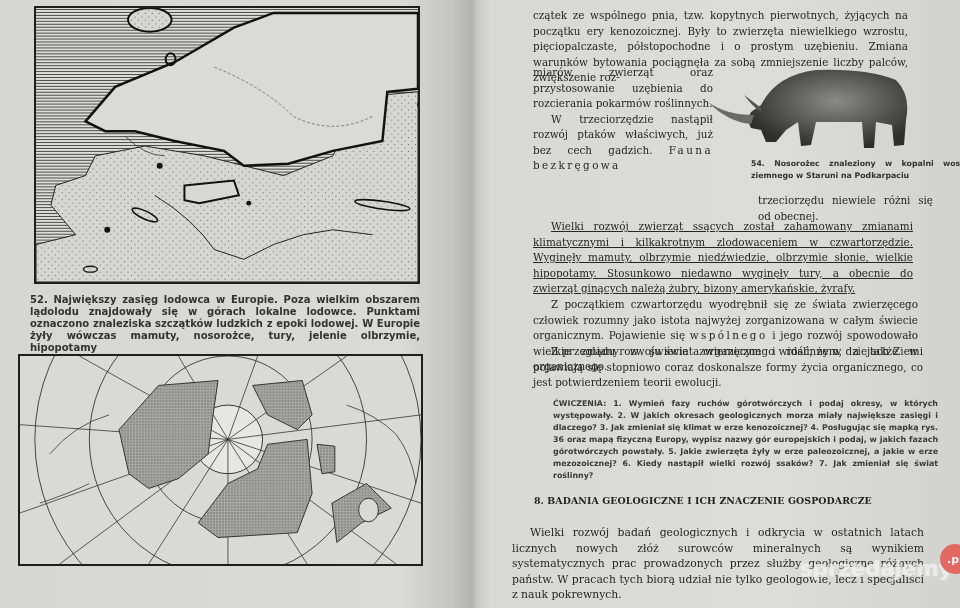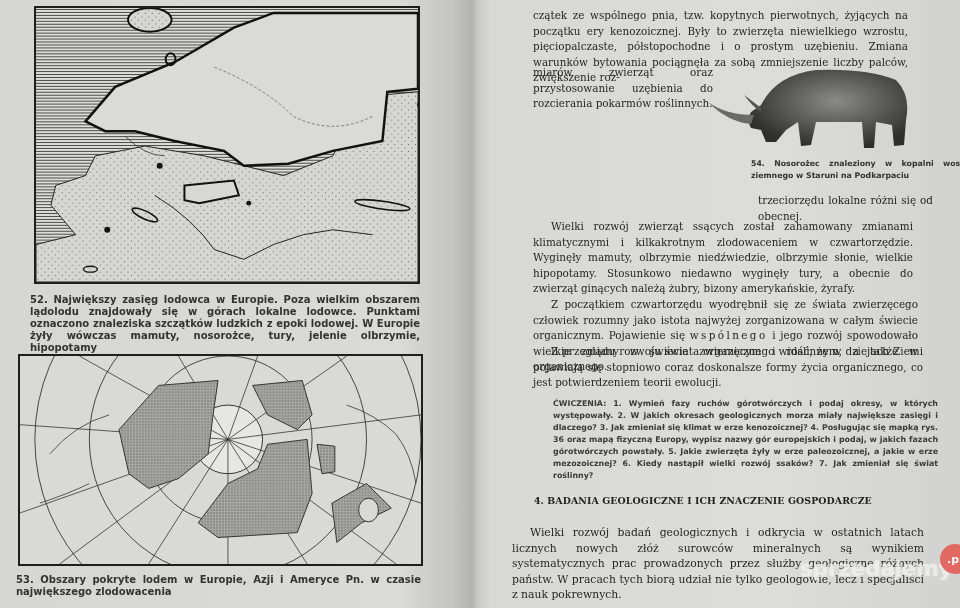--- a/index.html
+++ b/index.html
@@ -22,21 +22,21 @@
     .fig53 svg { width: 100%; height: 100%; display: block; }
     .cap53 { left: 16px; top: 574px; width: 405px; }
 
     
     .body-text { position: absolute; font-size: 10.4px; line-height: 15.5px; color: #262626; text-align: justify; }
     .p-top { left: 533px; top: 8px; width: 375px; }
     .p-narrow { left: 533px; top: 65px; width: 180px; }
     .spaced { letter-spacing: 2.4px; }
     .indent { text-indent: 18px; }
     .p-cont { left: 533px; top: 204px; width: 375px; }
-    .p-cont2 { left: 533px; top: 219px; width: 380px; }
+    .p-cont2 { left: 533px; top: 219px; width: 380px; text-decoration: underline; }
 
     .rhino { position: absolute; left: 706px; top: 60px; width: 210px; height: 95px; }
     .cap54 { left: 718px; top: 158px; width: 220px; font-size: 7.8px; margin-left: 33px; }
 
     .exercises { position: absolute; left: 553px; top: 398px; width: 385px; font-family: "DejaVu Sans", sans-serif; font-size: 7.9px; font-weight: bold; line-height: 12px; color: #3a3a3a; text-align: justify; }
     .section-heading { position: absolute; left: 534px; top: 495px; font-size: 9.4px; font-weight: bold; color: #222; letter-spacing: 0.1px; }
     .p-bottom { left: 512px; top: 525px; width: 412px; font-size: 10.8px; line-height: 15.5px; }
 
     .watermark { position: absolute; left: 800px; top: 556px; display: flex; align-items: center; gap: 2px; opacity: 0.85; }
     .watermark-text { font-family: "DejaVu Sans", sans-serif; font-size: 22px; font-weight: bold; color: rgba(240,240,240,0.85); letter-spacing: -0.5px; text-shadow: 0 0 2px rgba(255,255,255,0.6); }
@@ -121,35 +121,35 @@
         <path d="M100 75 L140 30 L200 25 L195 60 L190 100 L160 125 L130 135 L110 120 Z" fill="url(#stipple)" stroke="#333" stroke-width="1"></path>
         <path d="M235 30 L285 25 L295 60 L280 75 L250 60 Z" fill="url(#stipple)" stroke="#333" stroke-width="1"></path>
         <path d="M250 90 L290 85 L295 140 L280 180 L200 185 L180 170 L210 130 L240 115 Z" fill="url(#stipple)" stroke="#333" stroke-width="1"></path>
         <path d="M315 150 L350 130 L375 155 L345 170 L320 190 Z" fill="url(#stipple)" stroke="#333" stroke-width="1"></path>
         <ellipse cx="352" cy="157" rx="10" ry="12" fill="#d9d9d7" stroke="#333" stroke-width="1"></ellipse>
         <path d="M300 90 L318 92 L318 118 L305 120 Z" fill="url(#stipple)" stroke="#333" stroke-width="1"></path>
 
         <path d="M30 100 Q55 70 90 60 M20 150 Q50 140 70 130 M330 50 Q360 60 380 80 Q395 100 400 130" fill="none" stroke="#333" stroke-width="0.8"></path>
       </svg>
     </div>
-    <div class="caption cap53">53. Obszary pokryte lodem w Europie, Azji i Ameryce Pn. w czasie największego zlodowacenia</div>
   </div>
 
   <div class="gutter"></div>
 
   <div class="page-right"></div>
 </div>
 
 <p class="body-text p-top">czątek ze wspólnego pnia, tzw. kopytnych pierwotnych, żyjących na początku ery kenozoicznej. Były to zwierzęta niewielkiego wzrostu, pięciopalczaste, półstopochodne i o prostym uzębieniu. Zmiana warunków bytowania pociągnęła za sobą zmniejszenie liczby palców, zwiększenie roz-</p>
 
 <div class="body-text p-narrow">
   <p>miarów zwierząt oraz przystosowanie uzębienia do rozcierania pokarmów roślinnych.</p>
+  <p class="indent"><span>W trzeciorzędzie nastąpił rozwój ptaków właściwych, już bez cech gadzich. </span><span class="spaced">Fauna bezkręgowa</span></p>
 </div>
 
-<p class="body-text p-cont" style="top:193px; left:758px; width:175px;"> trzeciorzędu lokalne różni się od obecnej.</p>
+<p class="body-text p-cont" style="top:193px; left:758px; width:175px;"> trzeciorzędu niewiele różni się od obecnej.</p>
 
 <div class="rhino">
   <svg viewBox="0 0 210 95" width="210" height="95">
     <defs>
       <radialGradient id="rb" cx="55%" cy="40%" r="60%">
         <stop offset="0%" stop-color="#8a8a88"></stop>
         <stop offset="70%" stop-color="#4a4a48"></stop>
         <stop offset="100%" stop-color="#2e2e2c"></stop>
       </radialGradient>
     </defs>
@@ -161,20 +161,20 @@
 <div class="caption cap54">54. Nosorożec znaleziony w kopalni wosku ziemnego w Staruni na Podkarpaciu</div>
 
 <p class="body-text indent p-cont2" style="top:219px;">Wielki rozwój zwierząt ssących został zahamowany zmianami klimatycznymi i kilkakrotnym zlodowaceniem w czwartorzędzie. Wyginęły mamuty, olbrzymie niedźwiedzie, olbrzymie słonie, wielkie hipopotamy. Stosunkowo niedawno wyginęły tury, a obecnie do zwierząt ginących należą żubry, bizony amerykańskie, żyrafy.</p>
 
 <p class="body-text indent" style="left:533px; top:297px; width:385px;"><span>Z początkiem czwartorzędu wyodrębnił się ze świata zwierzęcego człowiek rozumny jako istota najwyżej zorganizowana w całym świecie organicznym. Pojawienie się </span><span class="spaced">wspólnego</span><span> i jego rozwój spowodowało wielkie zmiany w świecie zwierzęcym i roślinnym, a także w organicznego.</span></p>
 
 <p class="body-text indent" style="left:533px; top:344px; width:390px;">Z przeglądu rozwoju świata organicznego widać, że w dziejach Ziemi pojawiają się stopniowo coraz doskonalsze formy życia organicznego, co jest potwierdzeniem teorii ewolucji.</p>
 
 <p class="exercises">ĆWICZENIA: 1. Wymień fazy ruchów górotwórczych i podaj okresy, w których występowały. 2. W jakich okresach geologicznych morza miały największe zasięgi i dlaczego? 3. Jak zmieniał się klimat w erze kenozoicznej? 4. Posługując się mapką rys. 36 oraz mapą fizyczną Europy, wypisz nazwy gór europejskich i podaj, w jakich fazach górotwórczych powstały. 5. Jakie zwierzęta żyły w erze paleozoicznej, a jakie w erze mezozoicznej? 6. Kiedy nastąpił wielki rozwój ssaków? 7. Jak zmieniał się świat roślinny?</p>
 
-<h2 class="section-heading">4. BADANIA GEOLOGICZNE I ICH ZNACZENIE GOSPODARCZE</h2>
+<h2 class="section-heading">8. BADANIA GEOLOGICZNE I ICH ZNACZENIE GOSPODARCZE</h2>
 
 <p class="body-text indent p-bottom">Wielki rozwój badań geologicznych i odkrycia w ostatnich latach licznych nowych złóż surowców mineralnych są wynikiem systematycznych prac prowadzonych przez służby geologiczne różnych państw. W pracach tych biorą udział nie tylko geologowie, lecz i specjaliści z nauk pokrewnych.</p>
 
 <div class="watermark">
   <span class="watermark-text">sprzedajemy</span>
   <span class="watermark-badge">.pl</span>
 </div>
 
 </body></html>

